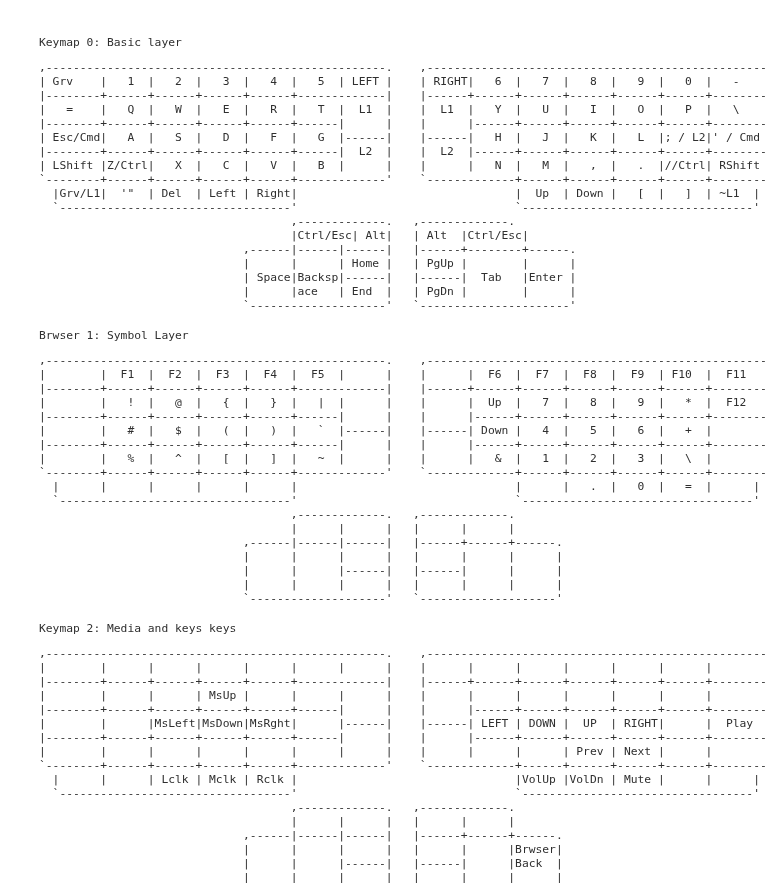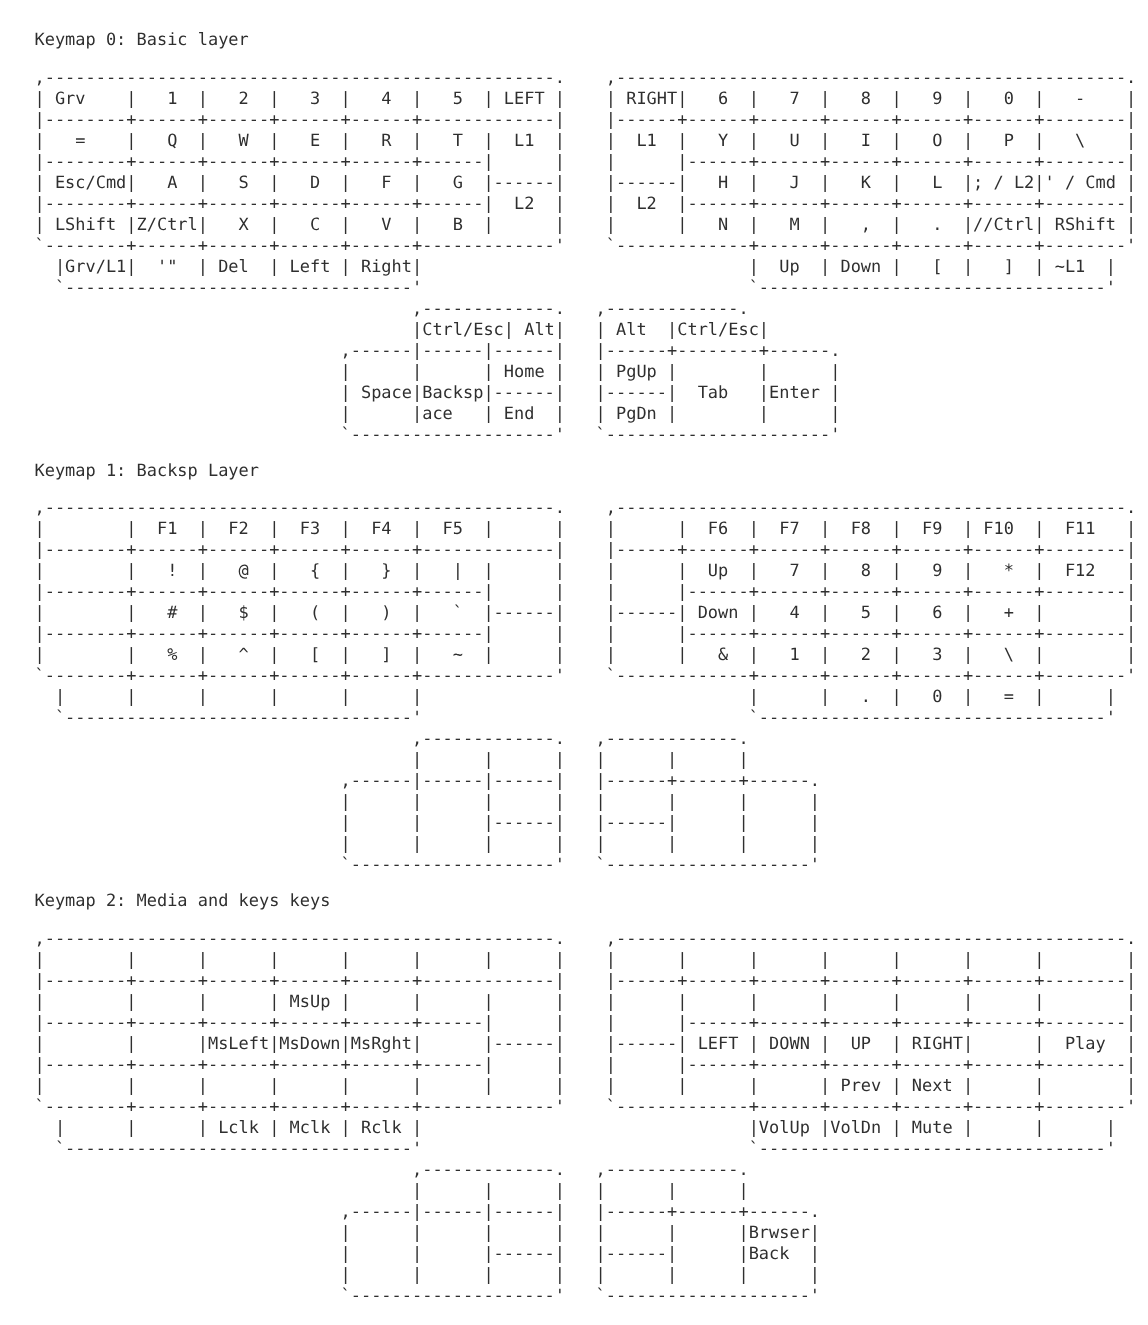--- a/index.html
+++ b/index.html
@@ -8,21 +8,21 @@
     background: #ffffff;
   }
   body {
     width: 765px;
     height: 883px;
     box-sizing: border-box;
     padding: 20px 0 0 23px;
     overflow: hidden;
   }
   .keymap-section {
-    margin: 0;
+    margin: 16px;
   }
   .keymap-title {
     font-family: "DejaVu Sans Mono", "Liberation Mono", monospace;
     font-size: 11.3px;
     line-height: 14px;
     color: #2f2f2f;
     white-space: pre;
     margin: 0 0 11px 0;
   }
   pre.keymap-art {
@@ -55,21 +55,21 @@
                                      ,-------------.   ,-------------.
                                      |Ctrl/Esc| Alt|   | Alt  |Ctrl/Esc|
                               ,------|------|------|   |------+--------+------.
                               |      |      | Home |   | PgUp |        |      |
                               | Space|Backsp|------|   |------|  Tab   |Enter |
                               |      |ace   | End  |   | PgDn |        |      |
                               `--------------------'   `----------------------'</pre>
   </div>
 
   <div class="keymap-section">
-    <div class="keymap-title">Keymap 1: Backsp Layer</div>
+    <div class="keymap-title">Brwser 1: Symbol Layer</div>
     <pre class="keymap-art">,--------------------------------------------------.    ,--------------------------------------------------.
 |        |  F1  |  F2  |  F3  |  F4  |  F5  |      |    |      |  F6  |  F7  |  F8  |  F9  | F10  |  F11   |
 |--------+------+------+------+------+-------------|    |------+------+------+------+------+------+--------|
 |        |   !  |   @  |   {  |   }  |   |  |      |    |      |  Up  |   7  |   8  |   9  |   *  |  F12   |
 |--------+------+------+------+------+------|      |    |      |------+------+------+------+------+--------|
 |        |   #  |   $  |   (  |   )  |   `  |------|    |------| Down |   4  |   5  |   6  |   +  |        |
 |--------+------+------+------+------+------|      |    |      |------+------+------+------+------+--------|
 |        |   %  |   ^  |   [  |   ]  |   ~  |      |    |      |   &amp;  |   1  |   2  |   3  |   \  |        |
 `--------+------+------+------+------+-------------'    `-------------+------+------+------+------+--------'
   |      |      |      |      |      |                                |      |   .  |   0  |   =  |      |

